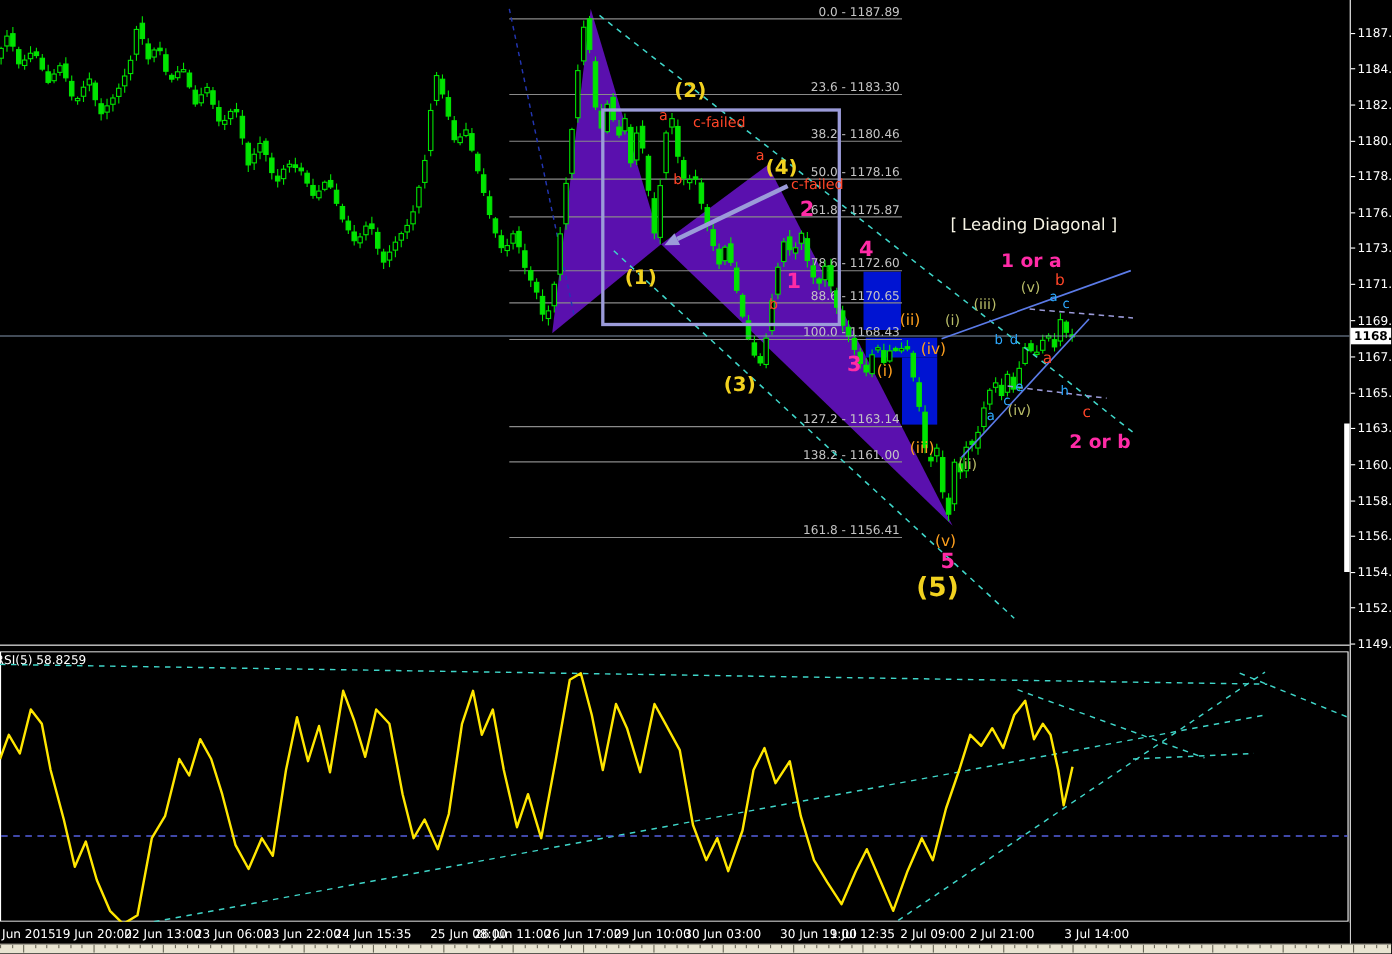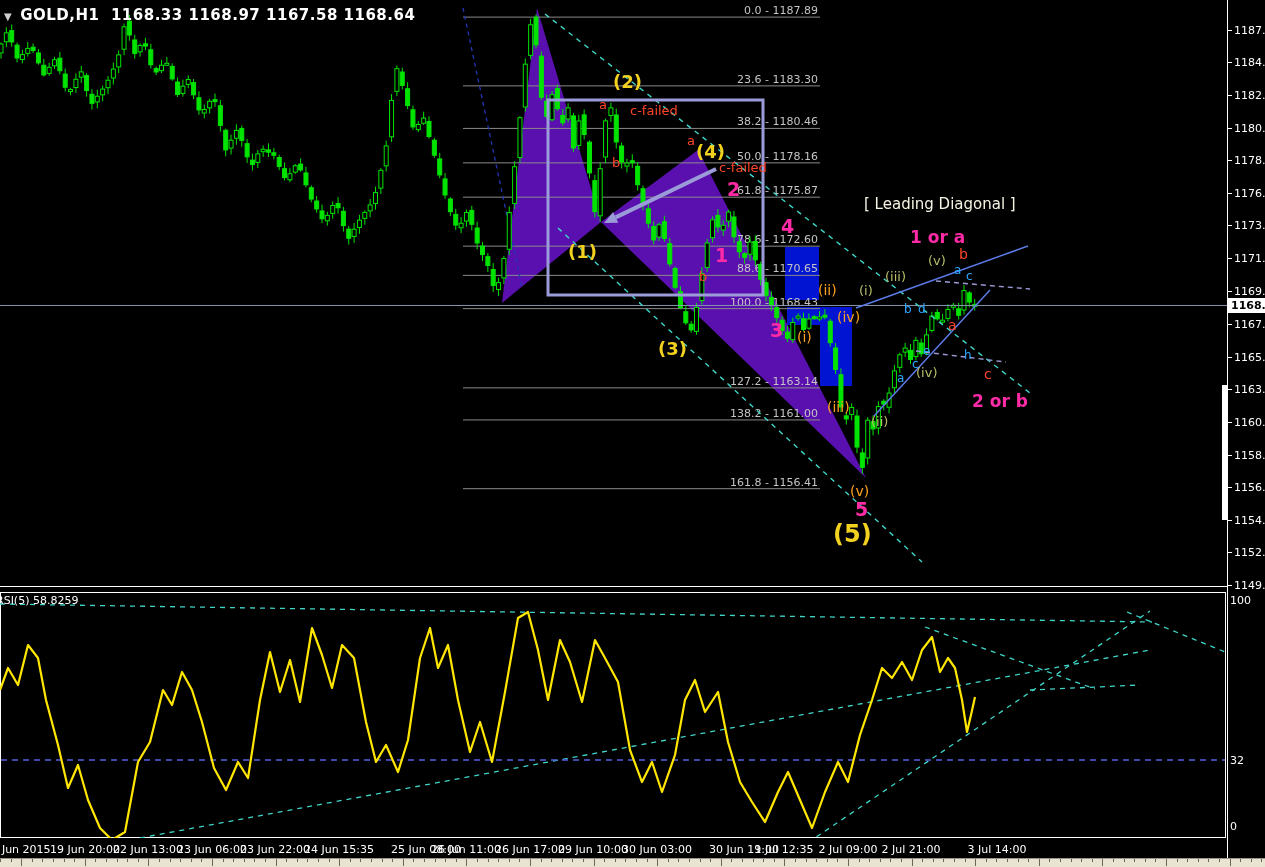--- a/index.html
+++ b/index.html
@@ -475,23 +475,20 @@
       <text x="918" y="313" fill="#2da9ff" font-size="12" font-weight="normal">d</text>
       <text x="954" y="274" fill="#2da9ff" font-size="12" font-weight="normal">a</text>
       <text x="966" y="280" fill="#2da9ff" font-size="12" font-weight="normal">c</text>
       <text x="923" y="355" fill="#2da9ff" font-size="12" font-weight="normal">e</text>
       <text x="964" y="359" fill="#2da9ff" font-size="12" font-weight="normal">h</text>
       <text x="912" y="368" fill="#2da9ff" font-size="12" font-weight="normal">c</text>
       <text x="897" y="382" fill="#2da9ff" font-size="12" font-weight="normal">a</text>
       <text x="864" y="209" fill="#f6f3e4" font-size="15" font-weight="normal">[ Leading Diagonal ]</text>
     </svg>
 
-  <div id="symbol-title">
-    <span class="marker">▼</span><span>GOLD,H1</span>&nbsp;&nbsp;<span>1168.33 1168.97 1167.58 1168.64</span>
-  </div>
 
   <div id="splitter-top"></div>
 
   <svg id="rsi-chart" width="1227" height="246" viewBox="0 0 1227 246">
       <rect x="0.5" y="0.5" width="1225" height="245" fill="none" stroke="#fff" stroke-width="1"></rect>
       <line x1="0" y1="12" x2="1152" y2="30" stroke="#3fd6c9" stroke-width="1.3" stroke-dasharray="5 5"></line>
       <line x1="140" y1="246" x2="1150" y2="58" stroke="#3fd6c9" stroke-width="1.3" stroke-dasharray="5 5"></line>
       <line x1="800" y1="256" x2="1150" y2="19" stroke="#3fd6c9" stroke-width="1.3" stroke-dasharray="5 5"></line>
       <line x1="925" y1="35" x2="1095" y2="97" stroke="#3fd6c9" stroke-width="1.3" stroke-dasharray="5 5"></line>
       <line x1="1127" y1="20" x2="1235" y2="64" stroke="#3fd6c9" stroke-width="1.3" stroke-dasharray="5 5"></line>
@@ -536,25 +533,20 @@
       <div class="pa-tick" style="top: 519.846px;"></div>
       <div class="pa-label" style="top: 513.846px;">1154.33</div>
       <div class="pa-tick" style="top: 552.053px;"></div>
       <div class="pa-label" style="top: 546.053px;">1152.18</div>
       <div class="pa-tick" style="top: 585.009px;"></div>
       <div class="pa-label" style="top: 579.009px;">1149.98</div>
     </div>
   <div id="current-price-badge" style="top: 298.482px;">1168.64</div>
   <div id="axis-white-bar"></div>
 
-  <div id="rsi-axis">
-      <div class="rsi-axis-label" style="top: 2px;">100</div>
-      <div class="rsi-axis-label" style="top: 162px;">32</div>
-      <div class="rsi-axis-label" style="top: 228px;">0</div>
-    </div>
 
   <div id="time-axis">
       <div class="ta-label" style="left: 21px;">9 Jun 2015</div>
       <div class="ta-label" style="left: 85px;">19 Jun 20:00</div>
       <div class="ta-label" style="left: 148px;">22 Jun 13:00</div>
       <div class="ta-label" style="left: 212px;">23 Jun 06:00</div>
       <div class="ta-label" style="left: 275px;">23 Jun 22:00</div>
       <div class="ta-label" style="left: 339px;">24 Jun 15:35</div>
       <div class="ta-label" style="left: 402px; padding-left: 48px;">25 Jun 08:00</div>
       <div class="ta-label" style="left: 466px;">26 Jun 11:00</div>

